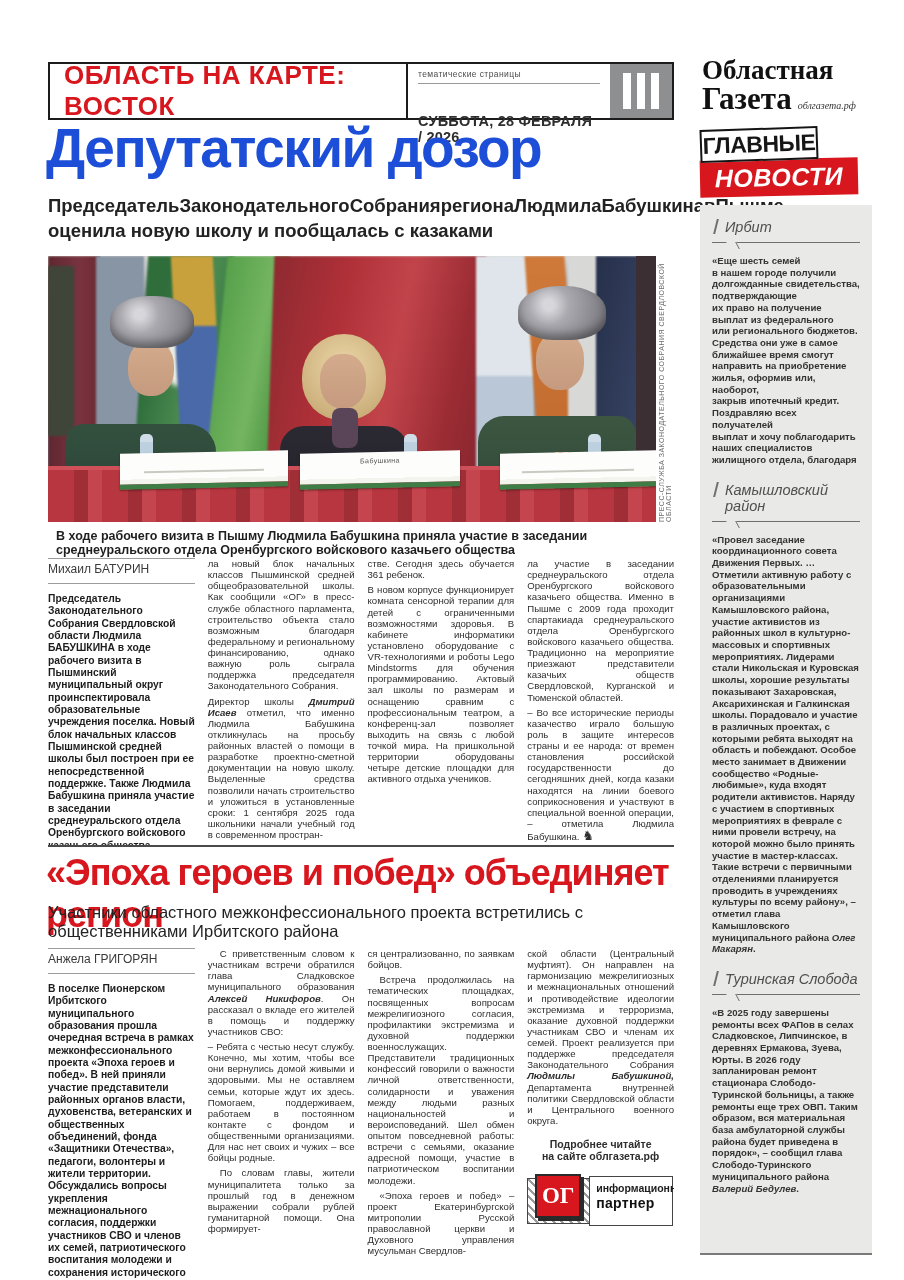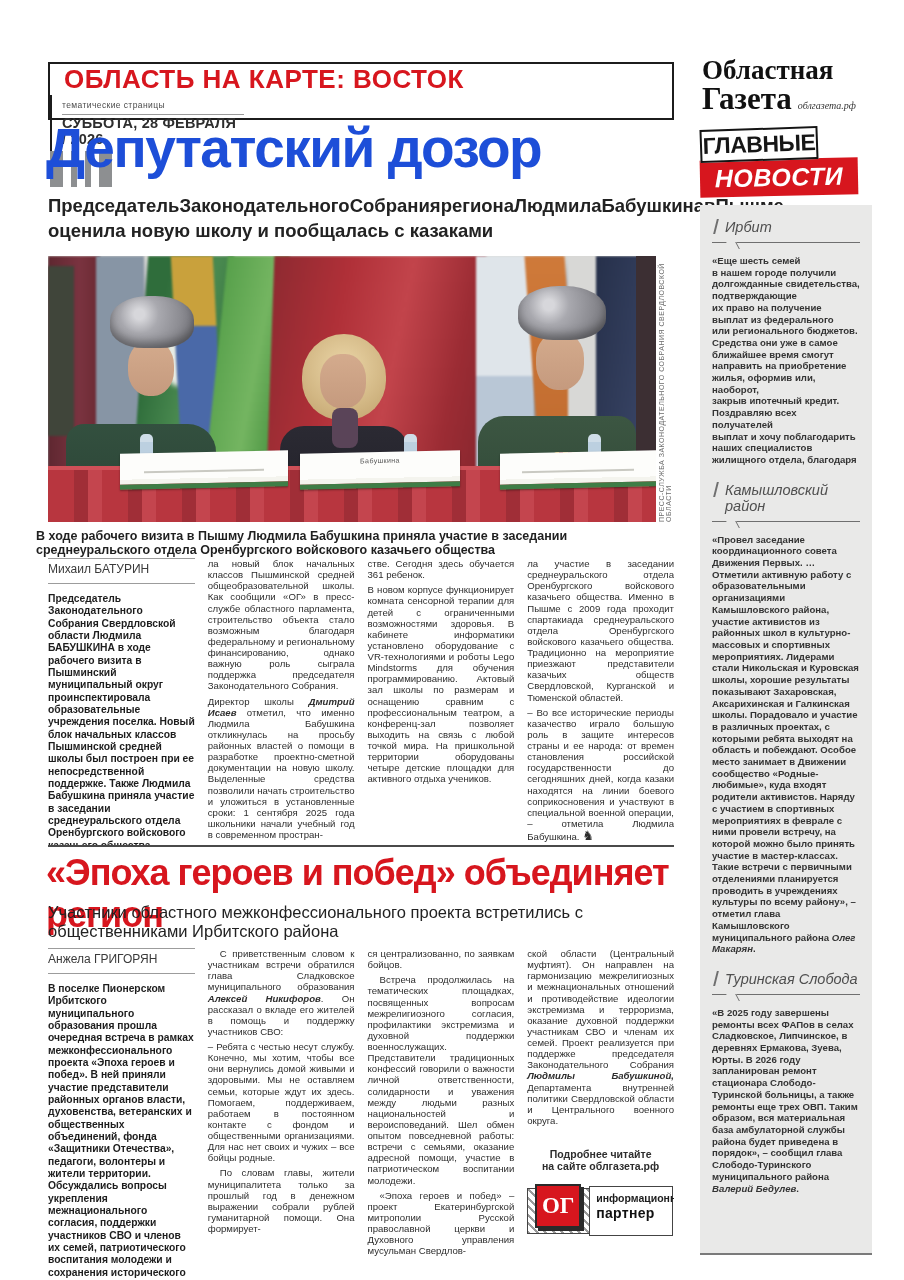--- a/index.html
+++ b/index.html
@@ -1,22 +1,22 @@
 <!DOCTYPE html>
 <html><head>
 <meta charset="utf-8">
 <style>
   * { margin:0; padding:0; box-sizing:border-box; }
   html,body { width:904px; height:1280px; background:#fdfdfd; font-family:"Liberation Sans","DejaVu Sans",sans-serif; color:#262626; }
   .page { position:relative; width:904px; height:1280px; overflow:hidden; background:#fff; }
 
   
-  .mast-box { position:absolute; left:48px; top:62px; width:626px; height:58px; border:2px solid #1c1c1c; display:flex; background:#fff;flex-direction:column; }
+  .mast-box { position:absolute; left:48px; top:62px; width:626px; height:58px; border:2px solid #1c1c1c; display:flex; background:#fff; }
   .mast-title { flex:1; display:flex; align-items:center; padding-left:14px; font-size:26px; font-weight:bold; color:#d7161e; letter-spacing:.5px; }
-  .mast-date-cell { width:204px; border-left:2px solid #1c1c1c; padding:5px 10px 4px; display:flex; flex-direction:column; justify-content:space-between; }
+  .mast-date-cell { width:204px; border-left:2px solid #1c1c1c; padding:5px 10px 4px; display:flex; flex-direction:column; justify-content:space-between;gap:29px; }
   .mast-pages { font-size:8.5px; color:#4c4c4c; letter-spacing:.4px; border-bottom:1px solid #9a9a9a; padding-bottom:4px; }
   .mast-date { font-size:14.5px; color:#2e2e2e; font-weight:bold; letter-spacing:.2px; }
   .mast-marker { width:62px; background:#8d8f91; display:flex; align-items:center; justify-content:center; gap:6px; }
   .mast-marker i { display:block; width:8px; height:36px; background:#fff; }
 
   
   .logo { position:absolute; left:702px; top:58px; width:180px; font-family:"Liberation Serif","DejaVu Serif",serif; color:#111; line-height:.95; }
   .logo .w1 { font-size:27px; font-weight:bold; }
   .logo .row2 { display:flex; align-items:baseline; gap:6px; }
   .logo .w2 { font-size:31px; font-weight:bold; }
@@ -58,39 +58,39 @@
   .faceR { left:488px; top:76px; width:48px; height:58px; }
   .medals { left:506px; top:196px; width:34px; height:22px; background:repeating-linear-gradient(90deg,#c9a23c 0 5px,#8e2a31 5px 9px); border-radius:3px; filter:blur(.6px); }
   .bottle { width:13px; height:48px; background:linear-gradient(180deg,#cfdde8 0 8px,#bcd0e0 8px); border-radius:5px 5px 2px 2px; top:178px; }
   .bottle:after { content:""; position:absolute; left:0; top:22px; width:13px; height:12px; background:#c3526e; }
   .tbl { left:0; top:210px; width:608px; height:56px; background:repeating-linear-gradient(90deg,#b8363f 0 26px,#a02e37 26px 40px,#c4454e 40px 54px); border-top:4px solid #cf5058; }
   .plate { top:196px; height:36px; background:linear-gradient(180deg,#fdfdfb 0 26px,#f4f4ee 26px); border-bottom:5px solid #3e7d46; box-shadow:0 1px 2px rgba(0,0,0,.4); transform:skewY(-1.2deg); }
   .plate .nm { position:absolute; left:0; right:0; top:5px; text-align:center; font-size:7px; color:#555; letter-spacing:.4px; }
   .plate .ln { position:absolute; left:14%; right:14%; top:18px; height:2px; background:#c9c9c2; }
   .photo-credit { position:absolute; left:658px; top:256px; width:14px; height:266px; writing-mode:vertical-rl; transform:rotate(180deg); font-size:7px; color:#6e6e6e; letter-spacing:.5px; text-align:left; }
 
-  .caption { position:absolute; left:36px; top:529px; width:630px; font-size:12.5px; font-weight:bold; color:#1f1f1f; }
+  .caption { position:absolute; left:56px; top:529px; width:630px; font-size:12.5px; font-weight:bold; color:#1f1f1f; }
 
   
   .cols { position:absolute; left:48px; width:626px; display:flex; gap:13px; }
   .cols1 { top:558px; height:288px; overflow:hidden; }
   .cols2 { top:948px; height:330px; overflow:hidden; }
   .col { width:146.75px; font-size:9.6px; line-height:1.16; color:#2d2d2d; text-align:justify; }
   .col p { margin-bottom:4px; }
   .col p.ind { text-indent:12px; }
   .byline { font-size:12px; color:#3a3a3a; border-top:1px solid #9c9c9c; border-bottom:1px solid #9c9c9c; padding:4px 0 6px; margin-bottom:9px; text-align:left; }
   .lede { font-weight:bold; font-size:10.3px; line-height:1.2; color:#1d1d1d; text-align:left; }
   .bname { font-weight:bold; font-style:italic; }
   .endmark { font-size:13px; line-height:1; }
 
   .divider2 { position:absolute; left:48px; top:845px; width:626px; border-top:2px solid #4a4a4a; }
   .headline2 { position:absolute; left:46px; top:852px; width:640px; font-size:36px; font-weight:bold; color:#d7161e; letter-spacing:-1px; }
   .subtitle2 { position:absolute; left:48px; top:903px; width:640px; font-size:16.5px; font-weight:normal; color:#222; }
 
-  .readmore { text-align:center; font-size:10.5px; font-weight:bold; color:#2d2d2d; white-space:pre-line; margin:22px 0 12px; }
+  .readmore { text-align:center; font-size:10.5px; font-weight:bold; color:#2d2d2d; white-space:pre-line; margin:12px 0 12px; }
   .partner { position:relative; height:54px; margin-top:12px;padding-left:14px; }
   .p-hatch { position:absolute; left:0; top:4px; width:130px; height:46px; background:repeating-linear-gradient(45deg,#9a9a9a 0 2px,#fff 2px 6px); border:1px solid #444; }
   .p-og { position:absolute; left:8px; top:0; width:46px; height:44px; background:#d7161e; border:2px solid #2a2a2a; color:#fff; font-family:"Liberation Serif","DejaVu Serif",serif; font-weight:bold; font-size:23px; display:flex; align-items:center; justify-content:center; box-shadow:3px 3px 0 #2a2a2a; }
   .p-txt { position:absolute; left:62px; top:2px; width:84px; height:50px; background:#fff; border:1px solid #444; padding:5px 0 0 6px; }
   .p-l1 { font-size:10.5px; font-weight:bold; color:#1c1c1c; }
   .p-l2 { font-size:14px; font-weight:900; color:#111; letter-spacing:.3px; }
 
   
   .tag1 { position:absolute; left:700px; top:128px; width:118px; height:33px; background:#fff; border:2px solid #141414; transform:rotate(-2deg); display:flex; align-items:center; justify-content:center; font-size:23px; font-weight:bold; color:#161616; letter-spacing:-.5px; z-index:3; }
   .tag2 { position:absolute; left:700px; top:159px; width:158px; height:37px; background:#d7161e; transform:rotate(-1.2deg); display:flex; align-items:center; justify-content:center; font-size:25px; font-weight:bold; font-style:italic; color:#fff; letter-spacing:.5px; z-index:2; }

